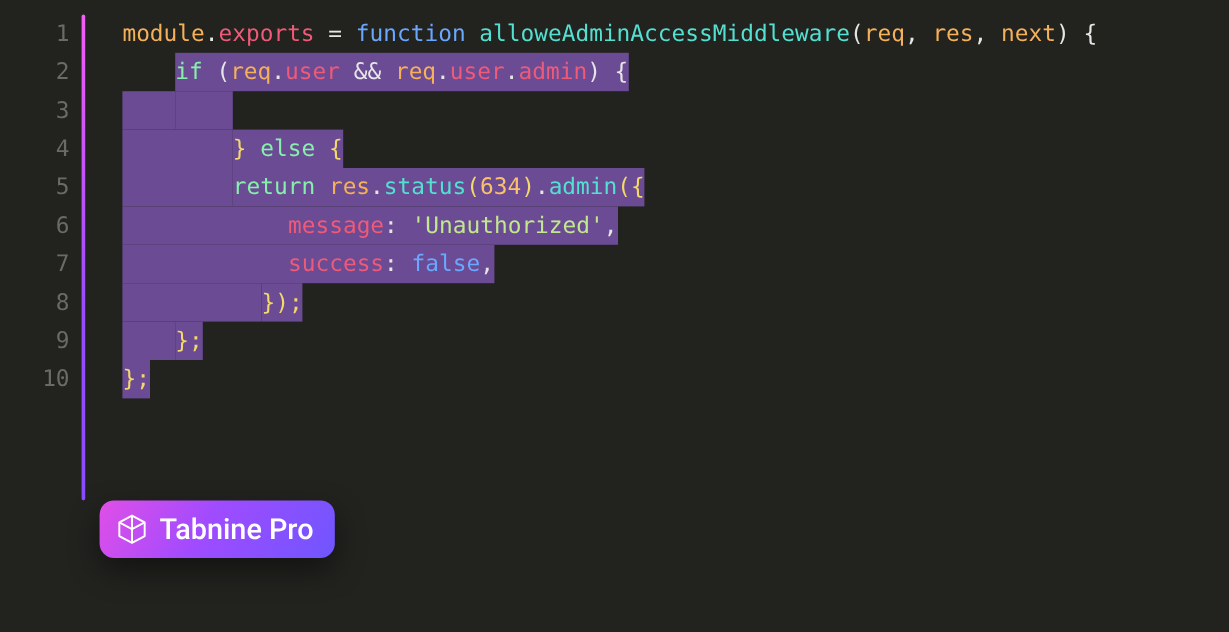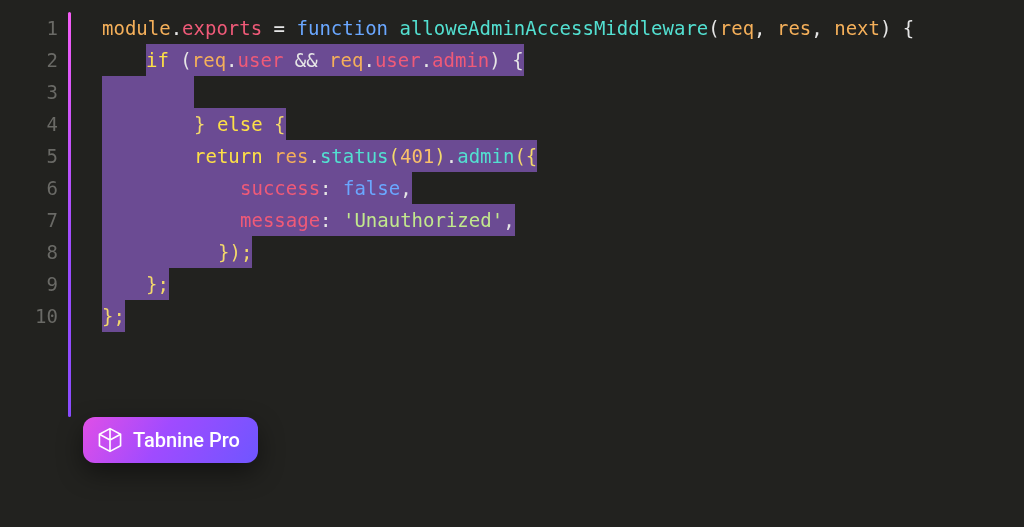--- a/index.html
+++ b/index.html
@@ -83,35 +83,35 @@
   }
   .c-keyword { color: #6aa7ff; }   
   .c-prop    { color: #ef5a78; }
   .c-func    { color: #53e0d1; }
   .c-param   { color: #f5b05a; }   
   .c-punct   { color: #e6e6e6; }
   .c-yellow  { color: #f3d96b; }
   .c-str     { color: #c2e88d; }
   .c-num     { color: #fac06a; }
   .c-bool    { color: #6aa7ff; }
-  .c-else    { color: #fde047; }
+  .c-else    { color: #86efac; }
 
   .badge {
     position: absolute;
     left: 83px;
     top: 417px;
     display: flex;
     align-items: center;
     gap: 10px;
     padding: 10px 18px 10px 14px;
     border-radius: 12px;
     background: linear-gradient(120deg, #e04fe7 0%, #a04bff 45%, #6f56ff 100%);
     color: #ffffff;
     font-family: -apple-system, BlinkMacSystemFont, "Segoe UI", Roboto, Helvetica, Arial, sans-serif;
-    font-size: 20px;
+    font-size: 24px;
     font-weight: 500;
     box-shadow: 0 10px 26px rgba(0,0,0,0.45);
   }
   .badge svg { display: block; }
 </style>
 </head>
 <body>
 
 <div class="editor">
 
@@ -145,31 +145,31 @@
           <span class="bg" style="width:48px;"></span>
         </div>
 
       <div class="row">
           <span class="bg" style="width:92px;"></span>
           <span class="bg"><span class="c-yellow">} </span><span class="c-else">else</span><span class="c-yellow"> {</span></span>
         </div>
 
       <div class="row">
           <span class="bg" style="width:92px;"></span>
-          <span class="bg"><span class="c-else">return</span><span class="c-punct"> </span><span class="c-param">res</span><span class="c-punct">.</span><span class="c-func">status</span><span class="c-yellow">(</span><span class="c-num">401</span><span class="c-yellow">)</span><span class="c-punct">.</span><span class="c-func">admin</span><span class="c-yellow">({</span></span>
+          <span class="bg"><span class="c-else">return</span><span class="c-punct"> </span><span class="c-param">res</span><span class="c-punct">.</span><span class="c-func">status</span><span class="c-yellow">(</span><span class="c-num">634</span><span class="c-yellow">)</span><span class="c-punct">.</span><span class="c-func">admin</span><span class="c-yellow">({</span></span>
+        </div>
+
+      <div class="row">
+          <span class="bg" style="width:138px;"></span>
+          <span class="bg"><span class="c-prop">message</span><span class="c-punct">: </span><span class="c-str">'Unauthorized'</span><span class="c-punct">,</span></span>
         </div>
 
       <div class="row">
           <span class="bg" style="width:138px;"></span>
           <span class="bg"><span class="c-prop">success</span><span class="c-punct">: </span><span class="c-bool">false</span><span class="c-punct">,</span></span>
-        </div>
-
-      <div class="row">
-          <span class="bg" style="width:138px;"></span>
-          <span class="bg"><span class="c-prop">message</span><span class="c-punct">: </span><span class="c-str">'Unauthorized'</span><span class="c-punct">,</span></span>
         </div>
 
       <div class="row">
           <span class="bg" style="width:116px;"></span>
           <span class="bg"><span class="c-yellow">});</span></span>
         </div>
 
       <div class="row">
           <span class="bg" style="width:44px;"></span>
           <span class="bg"><span class="c-yellow">};</span></span>

